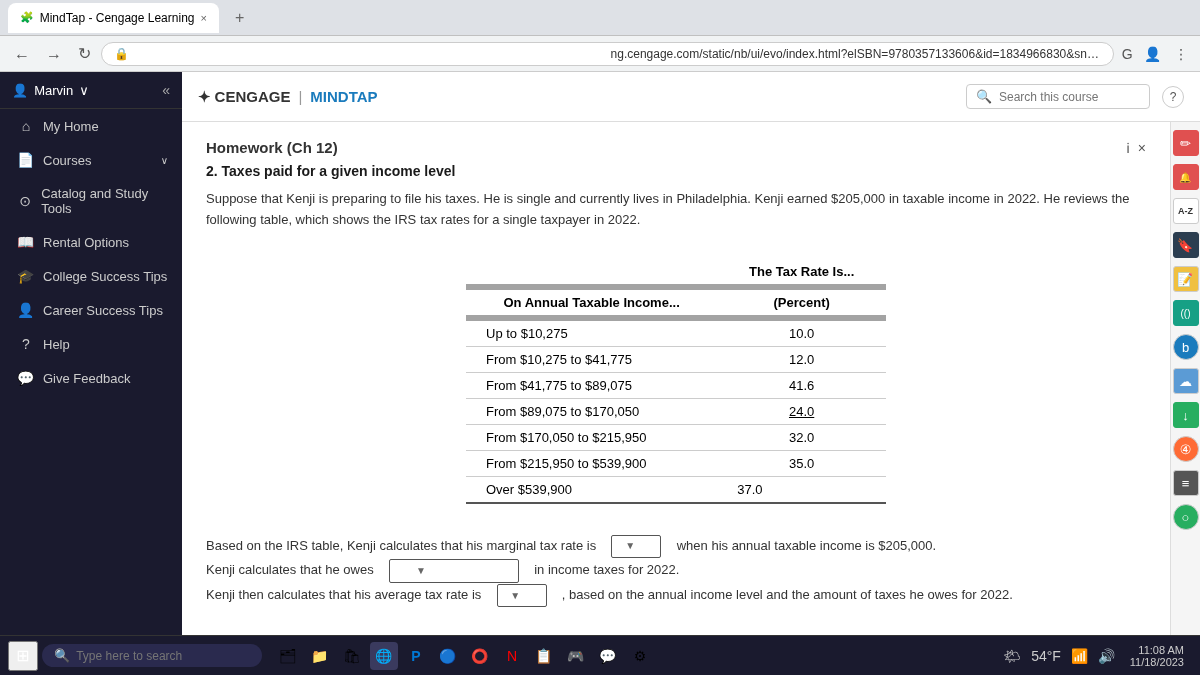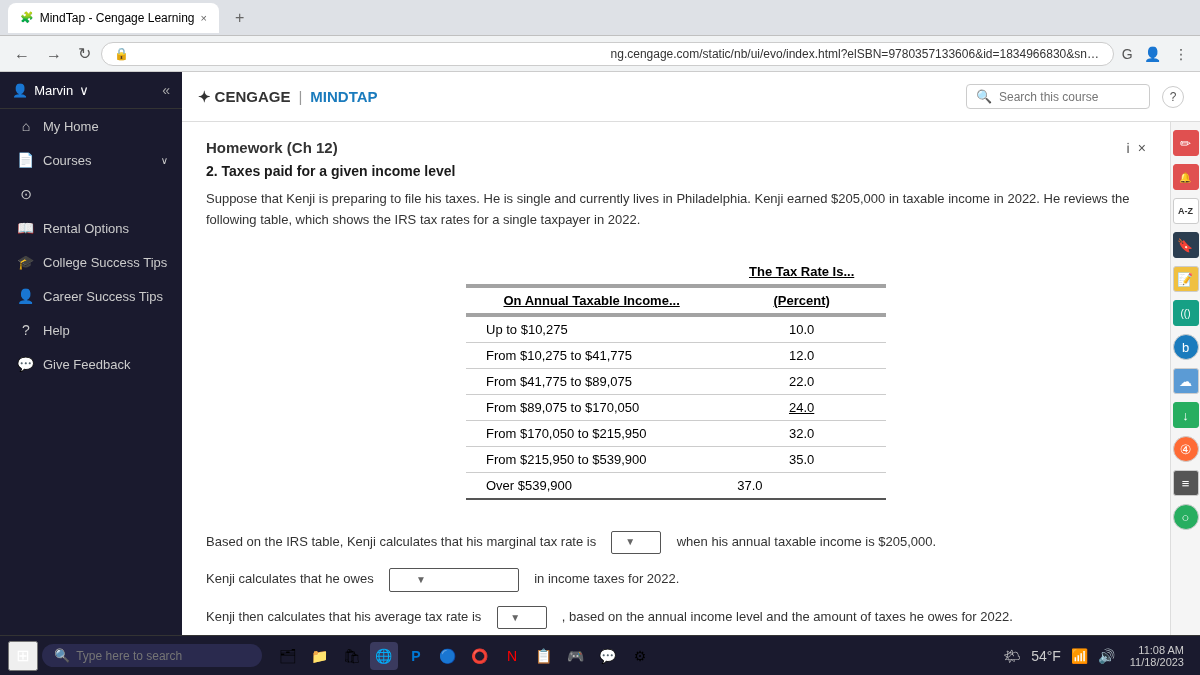--- a/index.html
+++ b/index.html
@@ -51,29 +51,29 @@
     
     .hw-title { font-size: 15px; font-weight: bold; color: #333; margin-bottom: 6px; display: flex; align-items: center; justify-content: space-between; }
     .hw-icons { display: flex; gap: 8px; }
     .hw-icon-btn { background: none; border: none; cursor: pointer; color: #555; font-size: 14px; }
     .question-title { font-size: 14px; font-weight: bold; color: #1a1a1a; margin-bottom: 10px; }
     .question-text { font-size: 13px; color: #333; line-height: 1.6; margin-bottom: 14px; }
 
     
     .tax-table { border-collapse: collapse; margin: 14px auto; font-size: 13px; min-width: 420px; }
     .tax-table th, .tax-table td { padding: 5px 20px; text-align: left; }
-    .tax-table thead tr { border-bottom: 4px solid #a3a3a3; text-decoration: underline; }
+    .tax-table thead tr { border-bottom: 6px solid #a3a3a3; }
     .tax-table tbody tr { border-bottom: 1px solid #ccc; }
     .tax-table tbody tr:last-child { border-bottom: 2px solid #555; }
     .tax-table th { font-weight: normal; font-style: italic; }
     .tax-table .header-row th { font-weight: bold; font-style: normal; text-align: center; }
     .tax-table td:last-child, .tax-table .header-row th:last-child { text-align: center; }
 
     
-    .question-line { margin: 13px 0; font-size: 13px; color: #333; line-height: 1.8; }
+    .question-line { margin: 0 0; font-size: 13px; color: #333; line-height: 1.8; }
     .dropdown-arrow { font-size: 10px; color: #666; }
     .answer-select { display: inline-flex; align-items: center; gap: 2px; border: 1px solid #555; border-radius: 2px; padding: 0 4px; min-width: 50px; background: #fff; cursor: pointer; font-size: 12px; }
 
     
     .right-tool { width: 26px; height: 26px; background: #e8e8e8; border-radius: 3px; display: flex; align-items: center; justify-content: center; font-size: 13px; cursor: pointer; color: #555; border: 1px solid #ccc; }
     .right-tool.red { background: #e05050; color: #fff; border-color: #e05050; }
     .right-tool.green { background: #27ae60; color: #fff; border-color: #27ae60; }
     .right-tool.teal { background: #16a085; color: #fff; border-color: #16a085; }
     .right-tool.dark { background: #2c3e50; color: #fff; border-color: #2c3e50; }
 
@@ -135,20 +135,21 @@
       <span class="sidebar-item-icon">⌂</span>
       <span>My Home</span>
     </div>
     <div class="sidebar-item">
       <span class="sidebar-item-icon">📄</span>
       <span>Courses</span>
       <span class="sidebar-item-arrow">∨</span>
     </div>
     <div class="sidebar-item">
       <span class="sidebar-item-icon">⊙</span>
+      <span>Catalog and Study Tools</span>
     </div>
     <div class="sidebar-item">
       <span class="sidebar-item-icon">📖</span>
       <span>Rental Options</span>
     </div>
     <div class="sidebar-item">
       <span class="sidebar-item-icon">🎓</span>
       <span>College Success Tips</span>
     </div>
     <div class="sidebar-item">
@@ -215,21 +216,21 @@
             <tr>
     <td>Up to $10,275</td>
     <td style="text-align:center;">10.0</td>
   </tr>
                 <tr>
     <td>From $10,275 to $41,775</td>
     <td style="text-align:center;">12.0</td>
   </tr>
                 <tr>
     <td>From $41,775 to $89,075</td>
-    <td style="text-align:center;">22.0</td>
+    <td style="text-align:center;">41.6</td>
   </tr>
                 <tr>
     <td>From $89,075 to $170,050</td>
     <td style="text-align:center;text-decoration:underline;">24.0</td>
   </tr>
                 <tr>
     <td>From $170,050 to $215,950</td>
     <td style="text-align:center;">32.0</td>
   </tr>
                 <tr>

